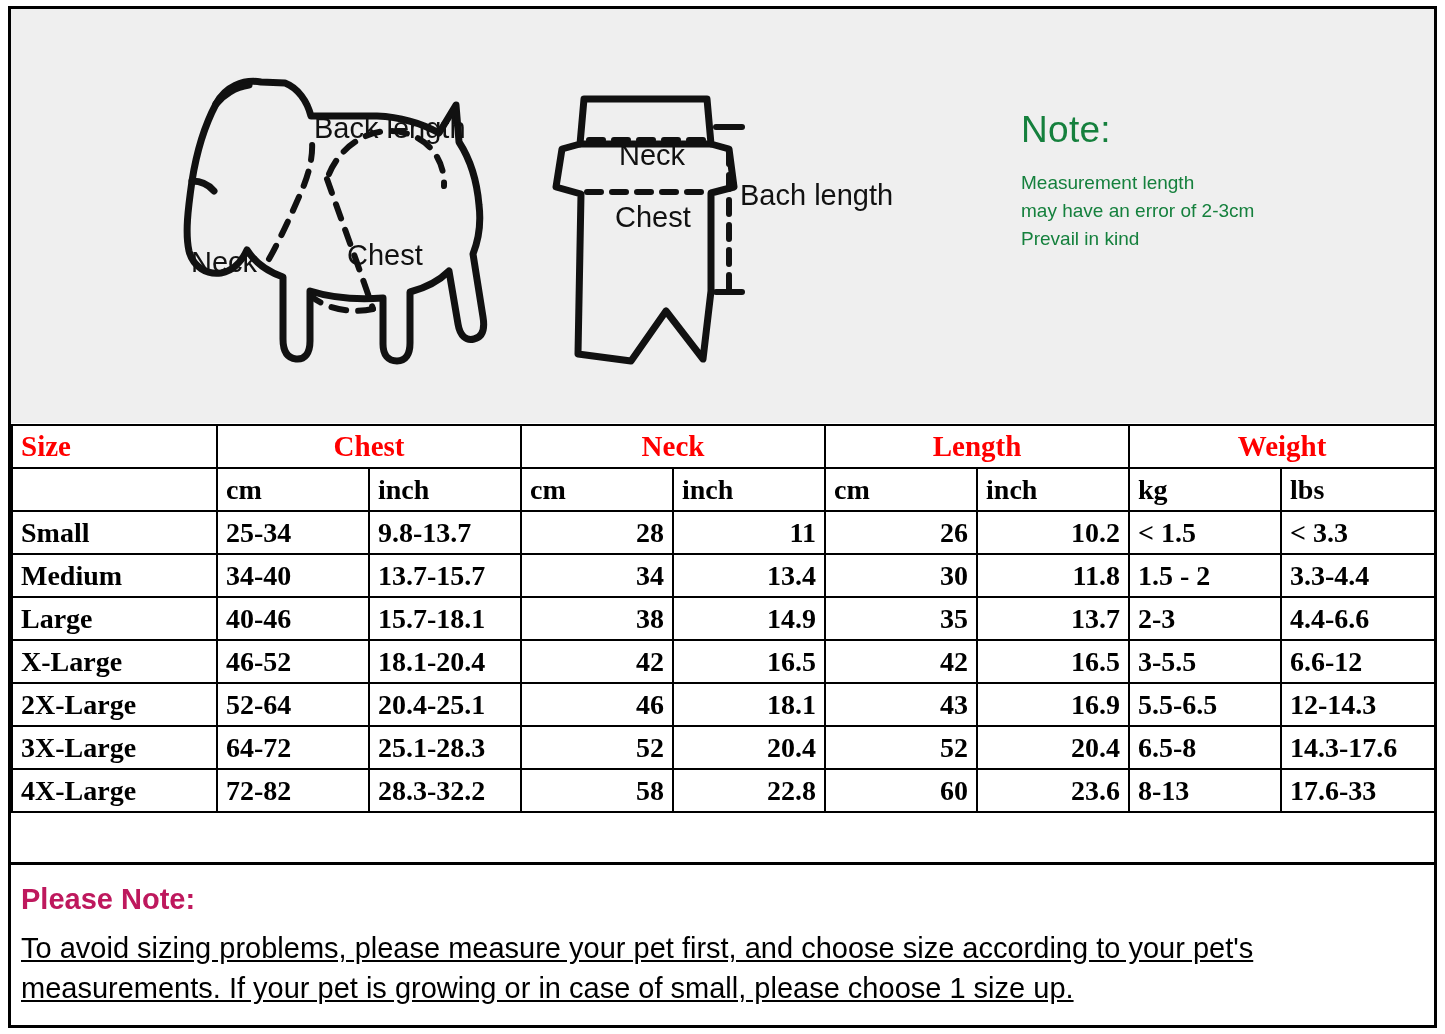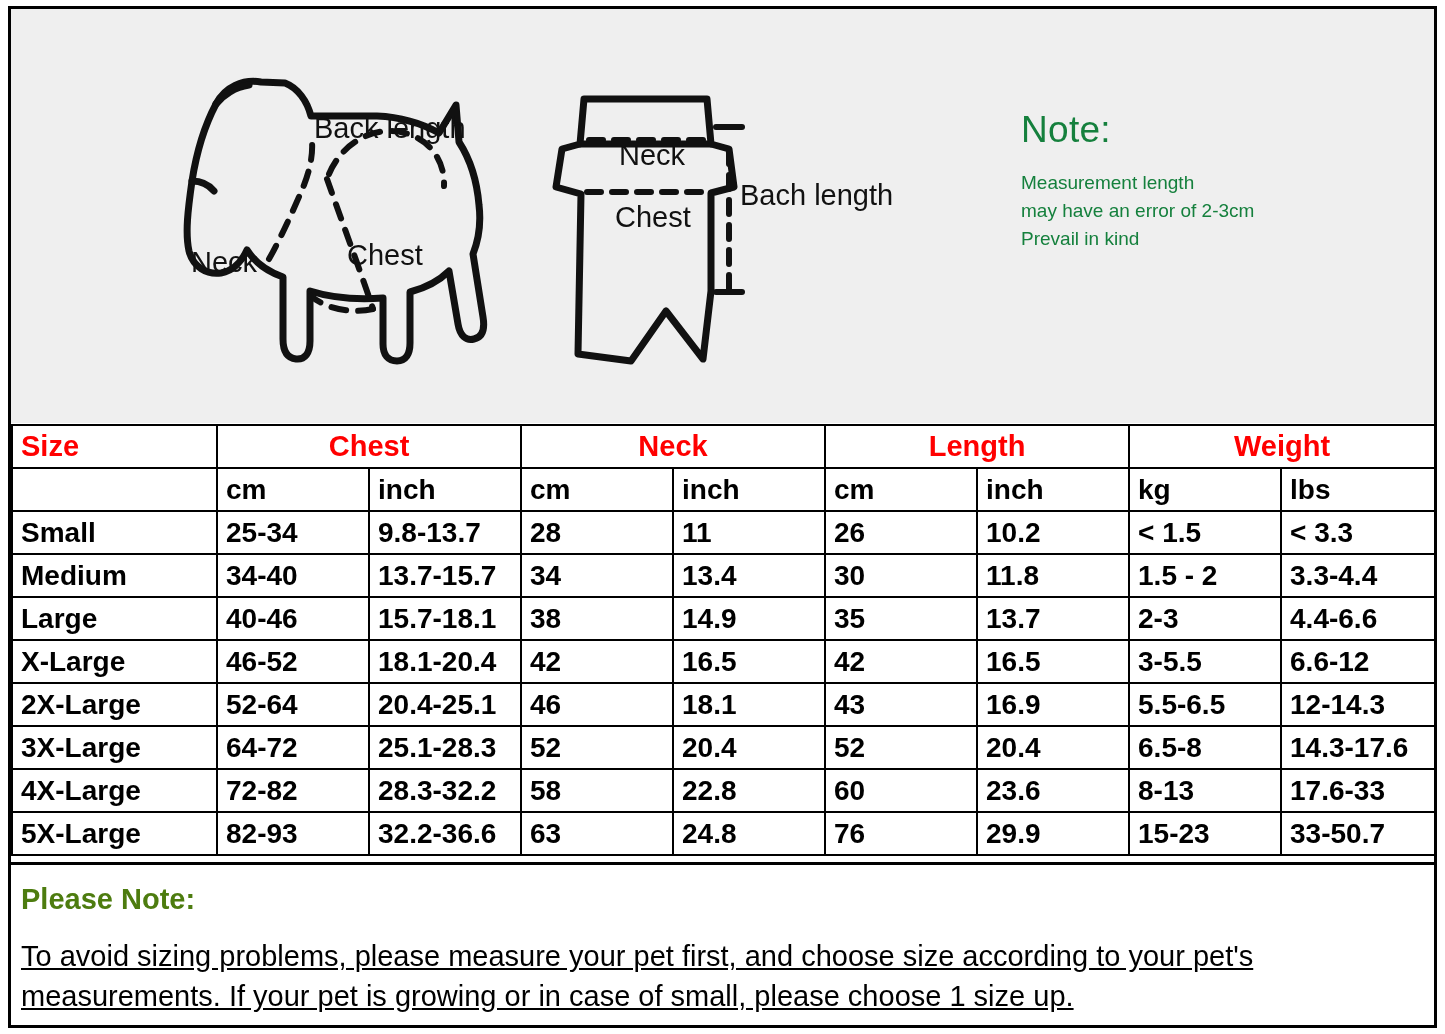--- a/index.html
+++ b/index.html
@@ -64,20 +64,21 @@
   .table-wrap {
     position: absolute;
     left: 11px;
     top: 424px;
     width: 1423px;
   }
   table.sizes {
     border-collapse: collapse;
     width: 1423px;
     table-layout: fixed;
+    font-family: Liberation Serif, serif;
   }
   table.sizes td, table.sizes th {
     border: 2px solid #000000;
     padding: 0 8px;
     font-size: 28px;
     font-weight: bold;
     color: #000000;
     height: 43px;
     box-sizing: border-box;
     white-space: nowrap;
@@ -96,21 +97,21 @@
     text-align: left;
     font-weight: bold;
     font-size: 27px;
   }
   .size-name {
     color: #ff0000;
     text-align: left;
     font-size: 29px;
   }
   .num-left { text-align: left; }
-  .num-right { text-align: left; margin-top: 6px; }
+  .num-right { text-align: right; margin-top: 6px; }
   .blank-cell { border-top: 2px solid #000; border-bottom: 2px solid #000; }
   
   col.c-size   { width: 205px; }
   col.c-chest-cm  { width: 152px; }
   col.c-chest-in  { width: 152px; }
   col.c-neck-cm   { width: 152px; }
   col.c-neck-in   { width: 152px; }
   col.c-len-cm    { width: 152px; }
   col.c-len-in    { width: 152px; }
   col.c-wt-kg     { width: 152px; }
@@ -122,22 +123,22 @@
     top: 862px;
     width: 1423px;
     height: 160px;
     box-sizing: border-box;
     border-top: 3px solid #000;
     padding: 18px 10px 0 10px;
   }
   .bn-title {
     font-size: 29px;
     font-weight: bold;
-    color: #4d7c0f;
-    margin-bottom: 20px;
+    color: #be185d;
+    margin-bottom: 12px;
   }
   .bn-body {
     font-size: 29px;
     line-height: 1.38;
     color: #000;
     text-decoration: underline;
   }
   .diagram text {
     font-family: "Liberation Sans", sans-serif;
   }
@@ -322,31 +323,20 @@
           <td class="size-name">4X-Large</td>
           <td class="num-left">72-82</td>
           <td class="num-left">28.3-32.2</td>
           <td class="num-right">58</td>
           <td class="num-right">22.8</td>
           <td class="num-right">60</td>
           <td class="num-right">23.6</td>
           <td class="num-left">8-13</td>
           <td class="num-left">17.6-33</td>
         </tr>
-        <tr>
-          <td class="size-name">5X-Large</td>
-          <td class="num-left">82-93</td>
-          <td class="num-left">32.2-36.6</td>
-          <td class="num-right">63</td>
-          <td class="num-right">24.8</td>
-          <td class="num-right">76</td>
-          <td class="num-right">29.9</td>
-          <td class="num-left">15-23</td>
-          <td class="num-left">33-50.7</td>
-        </tr>
       </tbody>
     </table>
   </div>
 
   <div class="bottom-note">
     <div class="bn-title">Please Note:</div>
     <div class="bn-body">To avoid sizing problems, please measure your pet first, and choose size according to your pet's</div>
     <div class="bn-body">measurements. If your pet is growing or in case of small, please choose 1 size up.</div>
   </div>
 </div>

